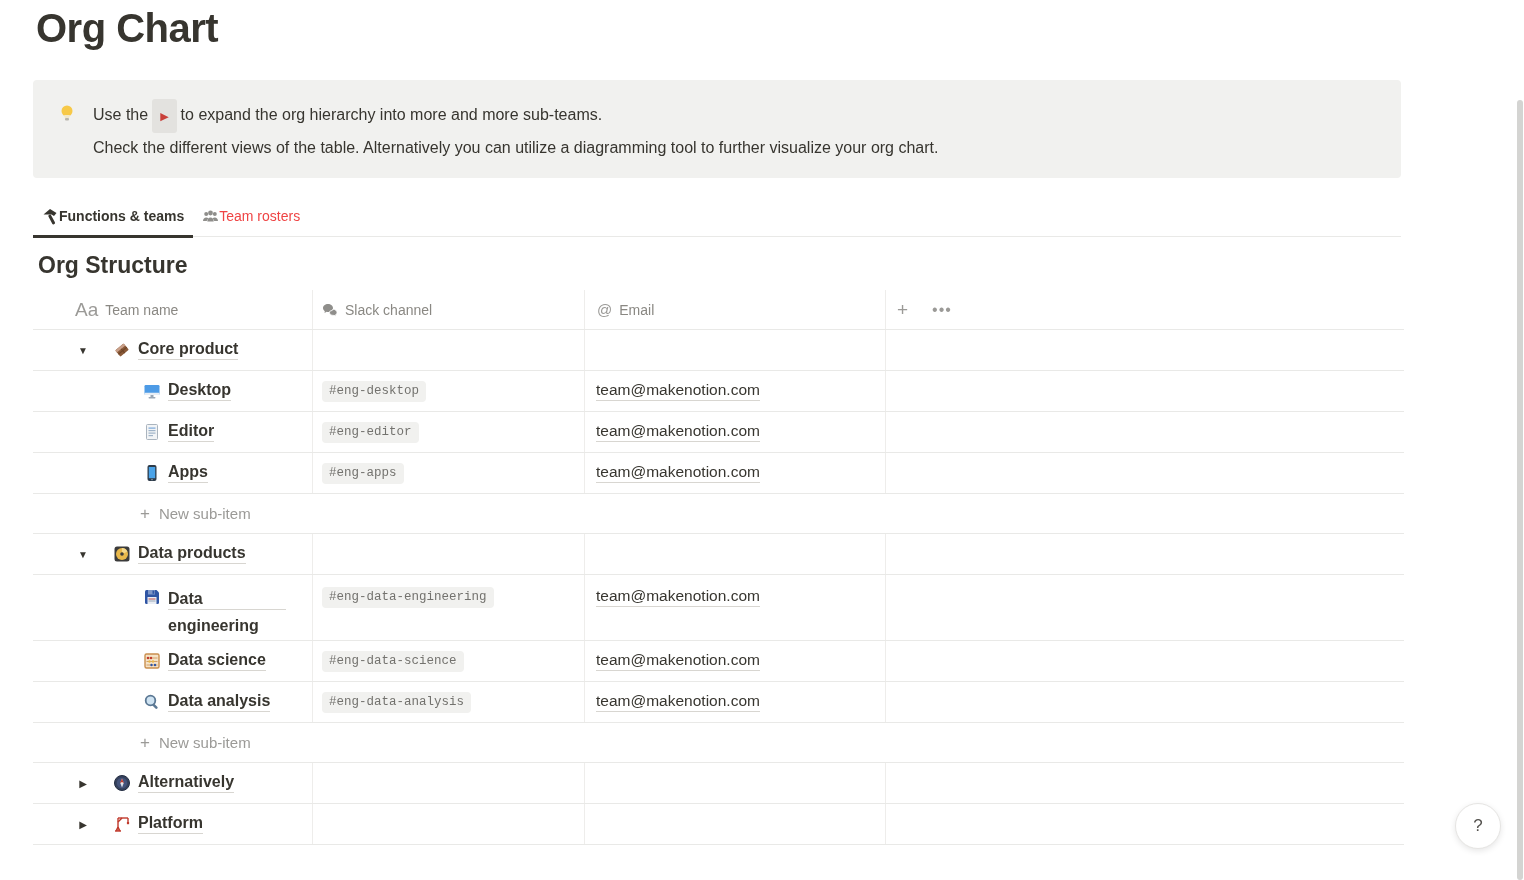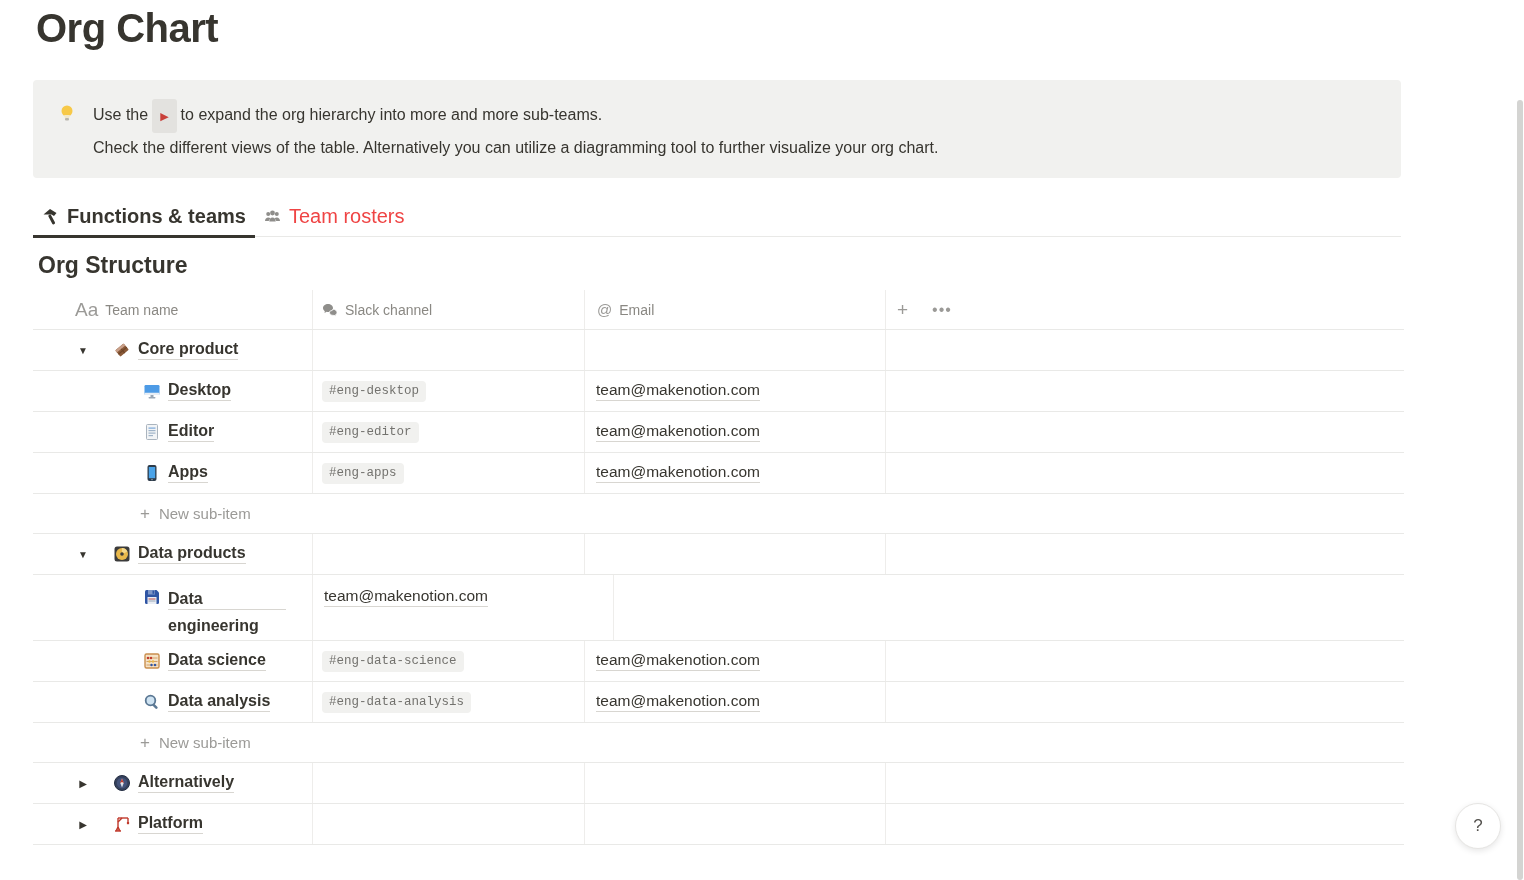--- a/index.html
+++ b/index.html
@@ -15,22 +15,22 @@
     background:#f1f1ef; border-radius:4px; display:flex; padding:19px 16px 0 24px; }
   .callout-icon { width:20px; height:20px; margin-right:16px; margin-top:4px; flex:none; }
   .callout-text { font-size:16px; line-height:30px; color:#37352f; }
   .inline-toggle-chip { display:inline-block; background:#e3e2df; border-radius:3px;
     padding:1px 8px 2px 8px; margin:0 4px; }
   .inline-toggle-chip .tri { color:#c9403a; font-size:11px; }
 
   
   .tabs { position:absolute; left:33px; top:196px; width:1368px; height:41px;
     border-bottom:1px solid #e9e9e7; display:flex; align-items:center; }
-  .tab { display:flex; align-items:center; gap:8px; height:41px; padding:0 9px;
-    font-size:20px; cursor:pointer; position:relative; }
+  .tab { display:flex; align-items:center; height:41px; padding:0 9px;
+    font-size:14px; cursor:pointer; position:relative; }
   .tab.active { font-weight:700; color:#37352f; }
   .tab.active::after { content:""; position:absolute; left:0; right:0; bottom:-1px;
     height:2.5px; background:#37352f; }
   .tab.inactive { color:#ef4444; }
   .tab .ticon { width:17px; height:17px; flex:none; }
 
   .section-title { position:absolute; left:38px; top:252px; font-size:23px; font-weight:700; }
 
   
   .table { position:absolute; left:33px; top:290px; width:1371px; }
@@ -340,20 +340,23 @@
       </div>
       <div class="trow h66">
         <div class="cell c-name name-sub wrapcell">
           <svg class="emoji">
             <use href="#sym-floppy-disk-emoji"></use>
           </svg>
           <div class="labelwrap">
             <div class="team-label">Data engineering</div>
           </div>
         </div>
+        <div class="cell c-slack wrapcell">
+          <div class="chip" style="margin-top: 2px;">#eng-data-engineering</div>
+        </div>
         <div class="cell c-email wrapcell">
           <div class="email" style="margin-top: 2px;">team@makenotion.com</div>
         </div>
         <div class="cell c-extra"></div>
       </div>
       <div class="trow h41">
         <div class="cell c-name name-sub">
           <svg class="emoji">
             <use href="#sym-abacus-emoji"></use>
           </svg>

